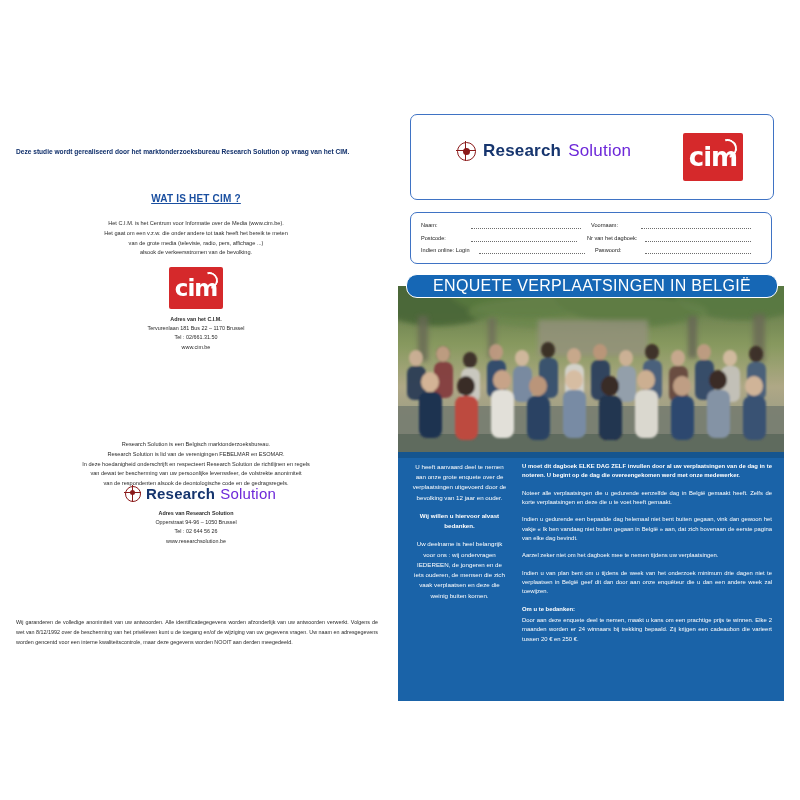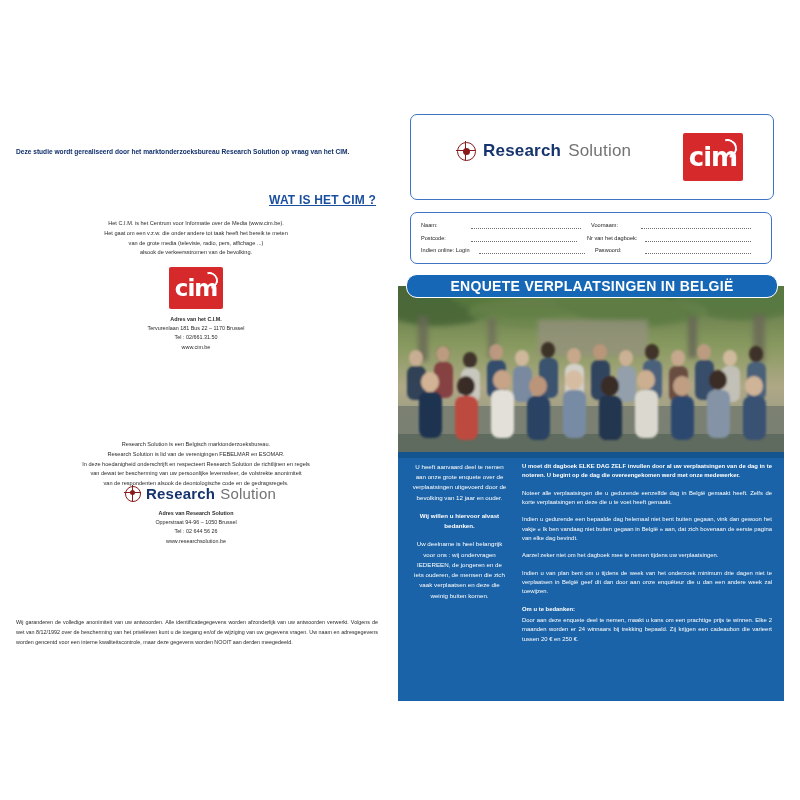--- a/index.html
+++ b/index.html
@@ -33,22 +33,22 @@
     font-size: 6.6px;
     font-weight: bold;
     color: #11306b;
     line-height: 1.3;
   }
 
   .sec-title {
     position: absolute;
     width: 360px;
     left: 16px;
-    text-align: right;
-    font-size: 12px;
+    text-align: center;
+    font-size: 10px;
     font-weight: bold;
     color: #1a4fa0;
     text-decoration: underline;
     letter-spacing: .2px;
   }
   .sec-title-1 { top: 193px; }
   .sec-title-2 { top: 406px; }
 
   .para {
     position: absolute;
@@ -151,21 +151,21 @@
   }
   .rs-word-bold {
     font-size: 15px;
     font-weight: bold;
     color: #16356e;
     letter-spacing: .2px;
   }
   .rs-word-light {
     font-size: 15px;
     font-weight: normal;
-    color: #737373;
+    color: #6d28d9;
     letter-spacing: .2px;
   }
 
   .left-footer {
     position: absolute;
     left: 16px;
     top: 617px;
     width: 362px;
     font-size: 5.4px;
     color: #2b2b2b;
@@ -269,22 +269,22 @@
   .title-bar {
     position: absolute;
     left: 14px;
     top: 274px;
     width: 370px;
     height: 22px;
     background: #1667b5;
     border: 1px solid #ffffff;
     border-radius: 11px;
     color: #ffffff;
-    font-size: 14px;
-    font-weight: bold;
+    font-size: 16px;
+    font-weight: normal;
     text-align: center;
     line-height: 22px;
     letter-spacing: .3px;
   }
 
   
   .photo {
     position: absolute;
     left: 6px;
     top: 286px;

